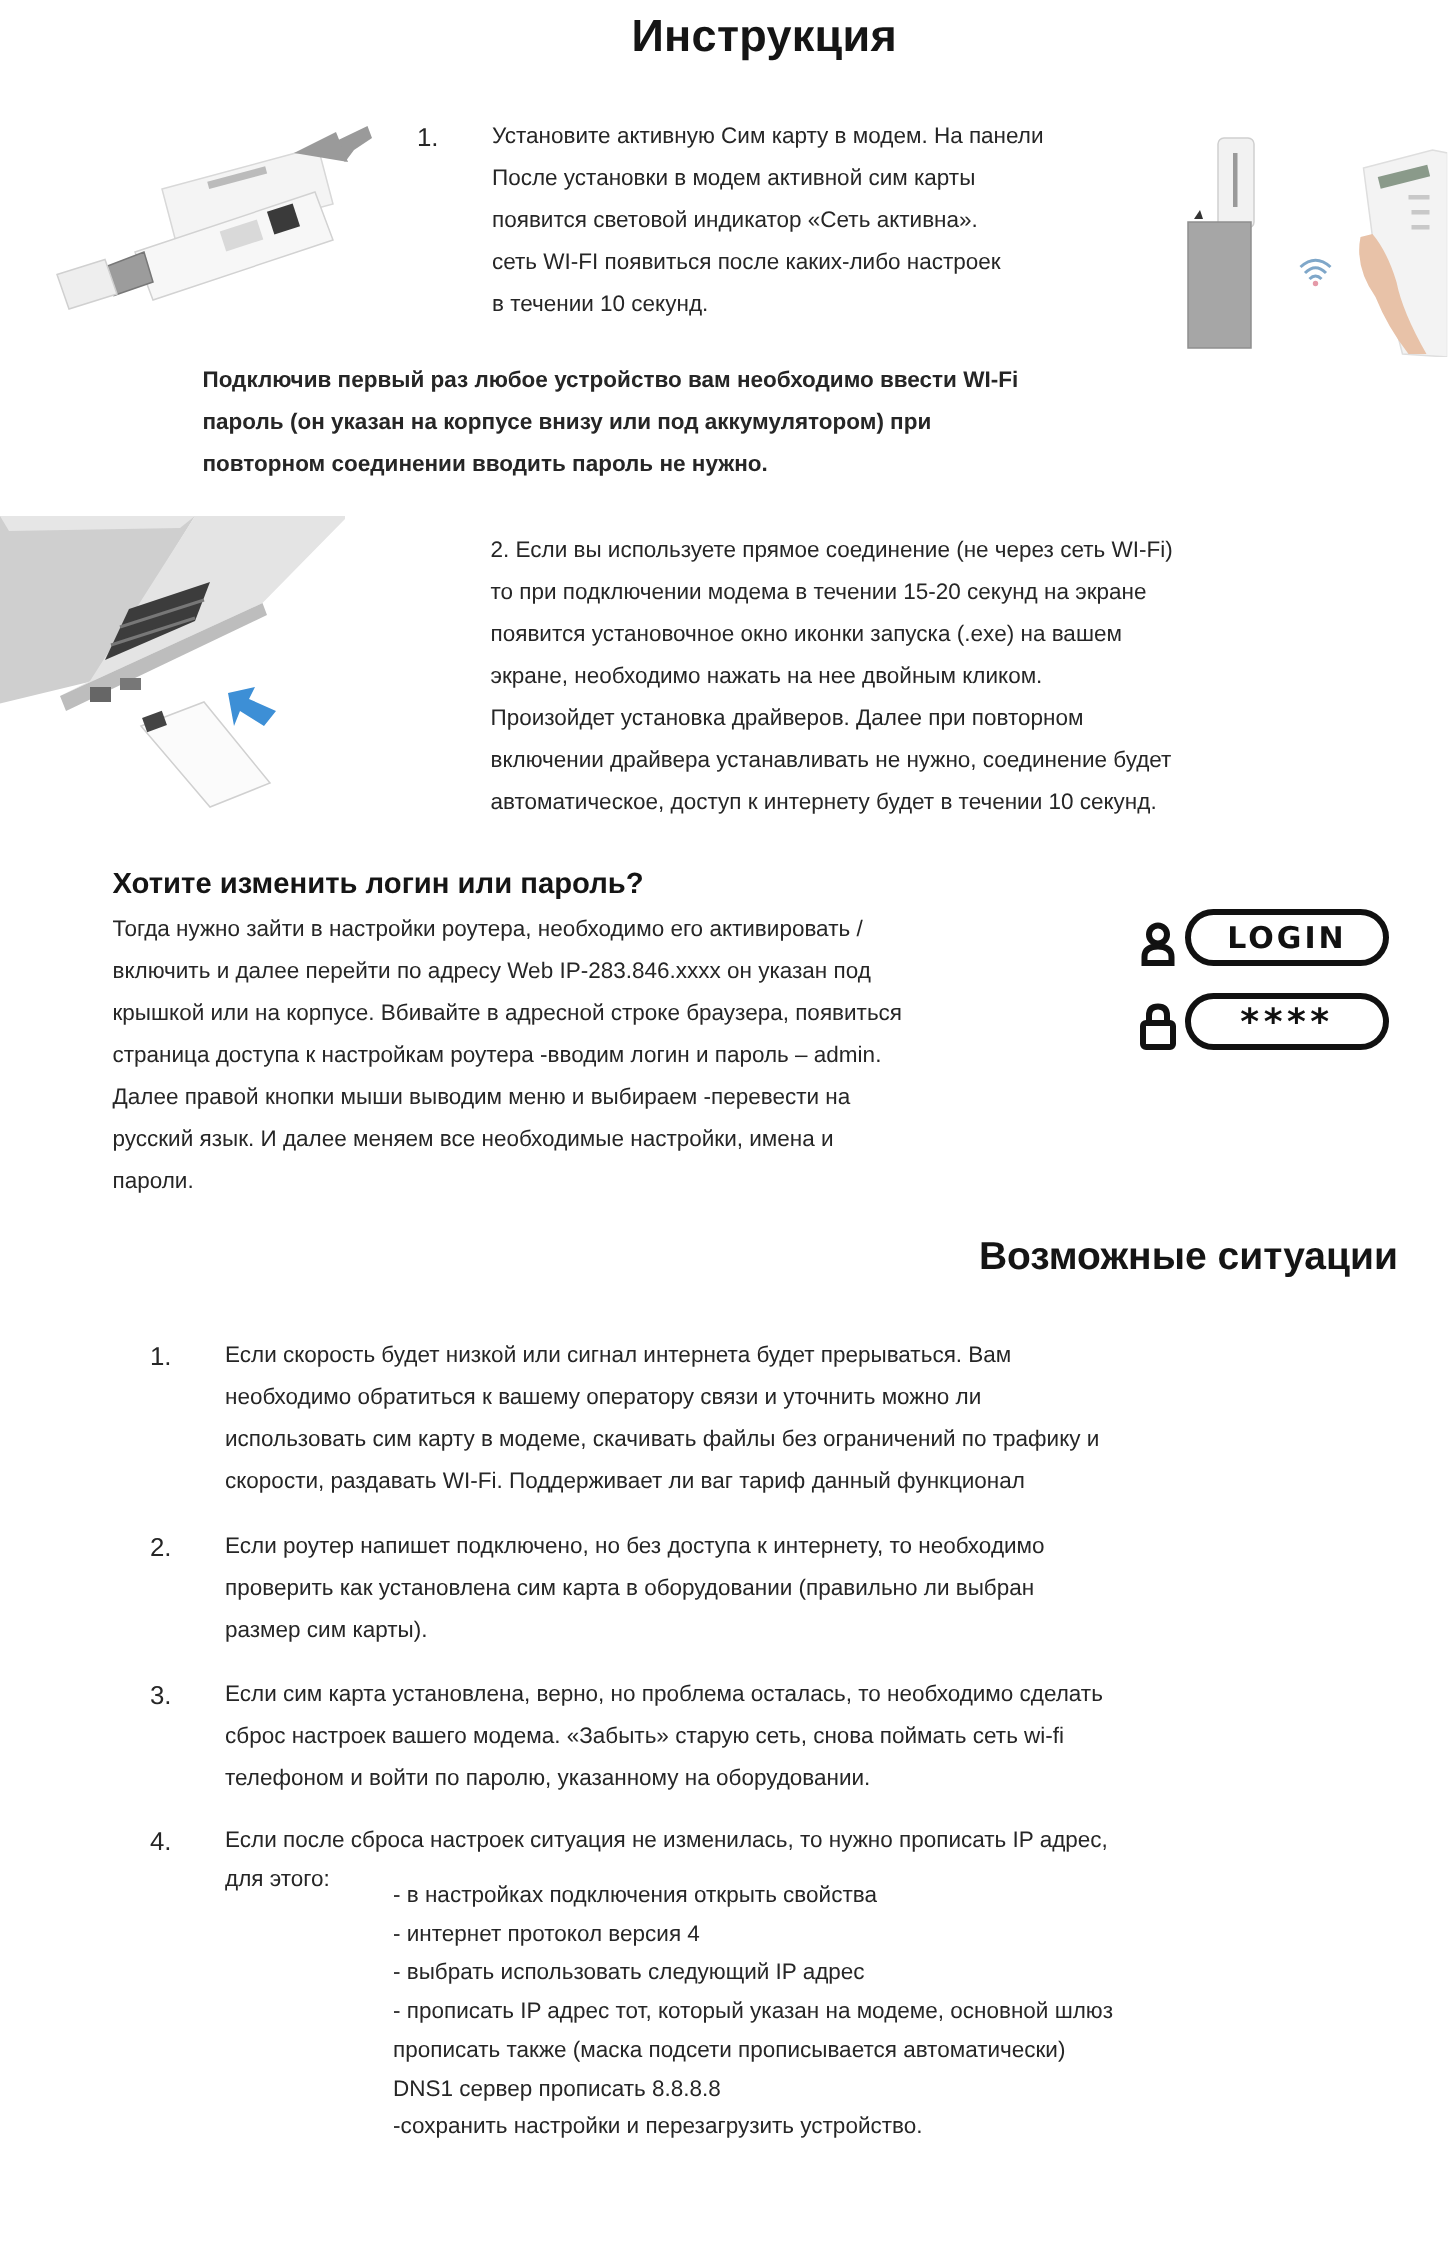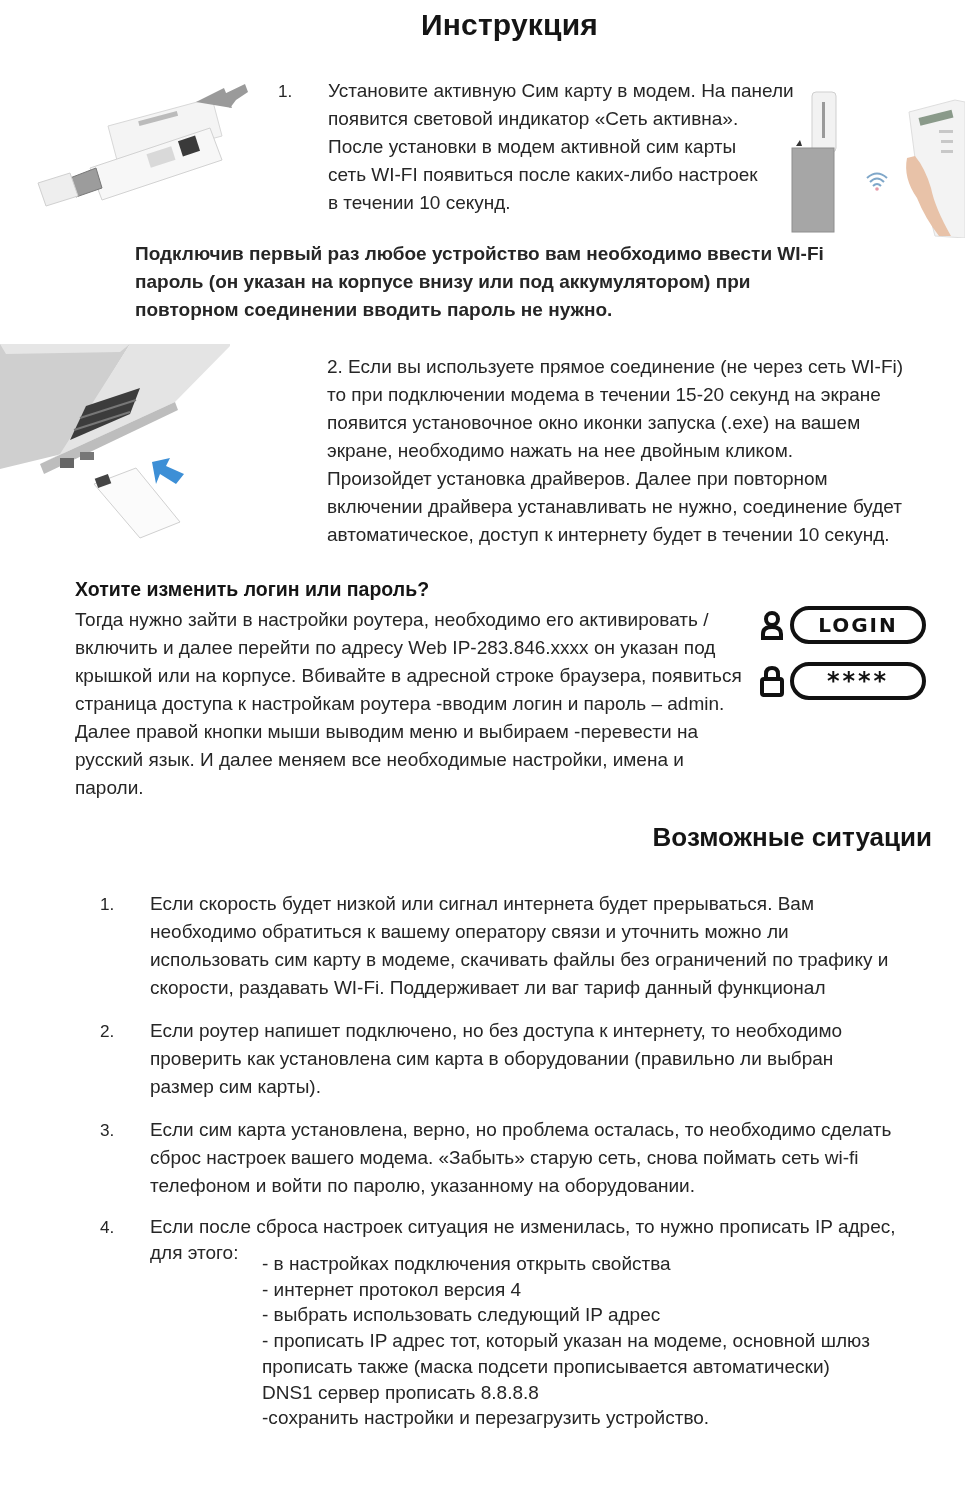--- a/index.html
+++ b/index.html
@@ -6,28 +6,28 @@
   body {
     width: 965px; height: 1500px; position: relative; overflow: hidden;
     font-family: "Liberation Sans", "DejaVu Sans", sans-serif;
     color: #1e1e1e;
   }
   .abs { position: absolute; padding-left: 27px; }
   .title {
     left: 0; width: 965px; top: 8px; text-align: center;
     font-size: 30px; font-weight: bold; letter-spacing: 0.2px; color: #151515;
   }
-  .txt { font-size: 19px; line-height: 28px; color: #262626; white-space: nowrap; }
+  .txt { font-size: 15px; line-height: 28px; color: #262626; white-space: nowrap; }
   .num { font-size: 17.2px; color: #262626; }
   .h2 { font-size: 19.5px; font-weight: bold; color: #151515; white-space: nowrap; }
   .h1b { left: 0; width: 905px; text-align: right; font-size: 26px; font-weight: bold; color: #151515; }
   .line { display: block; }
   
   .img { position: absolute; }
-  .login-row { position: absolute; display: flex; align-items: center; }
+  .login-row { position: absolute; display: flex; align-items: flex-end; }
   .pill {
     border: 4px solid #111; border-radius: 22px; height: 30px; width: 128px;
     display: flex; align-items: center; justify-content: center; margin-left: 6px;
     font-weight: 900; font-size: 20px; letter-spacing: 2px; color: #111;
     font-family: "DejaVu Sans", sans-serif;
   }
   .pill.pw { font-size: 24px; letter-spacing: 3px; }
 </style>
 </head>
 <body>
@@ -49,22 +49,22 @@
     <polygon points="8,105 40,95 48,118 16,128" fill="#eeeeee" stroke="#d0d0d0"></polygon>
 
     <polygon points="190,18 215,6 218,14 206,22 200,30" fill="#9a9a9a"></polygon>
     <polygon points="160,28 188,14 196,34" fill="#9a9a9a" transform="translate(6,-4)"></polygon>
   </svg>
 </div>
 
 <div class="abs num" style="left:251px; top:77px; line-height:28px;">1.</div>
 <div class="abs txt" style="left:301px; top:77px;">
   <span class="line">Установите активную Сим карту в модем. На панели</span>
+  <span class="line">После установки в модем активной сим карты</span>
   <span class="line">появится световой индикатор «Сеть активна».</span>
-  <span class="line">После установки в модем активной сим карты</span>
   <span class="line">сеть WI-FI появиться после каких-либо настроек</span>
   <span class="line">в течении 10 секунд.</span>
 </div>
 
 <div class="img" style="left:788px; top:90px; width:50px; height:145px;">
   <svg width="50" height="145" viewBox="0 0 50 145">
     <rect x="24" y="2" width="24" height="60" rx="4" fill="#f2f2f2" stroke="#cfcfcf"></rect>
     <rect x="34" y="12" width="3" height="36" fill="#9a9a9a"></rect>
     <polygon points="8,56 12,50 14,56" fill="#333"></polygon>
     <rect x="4" y="58" width="42" height="84" fill="#a6a6a6" stroke="#8e8e8e"></rect>

